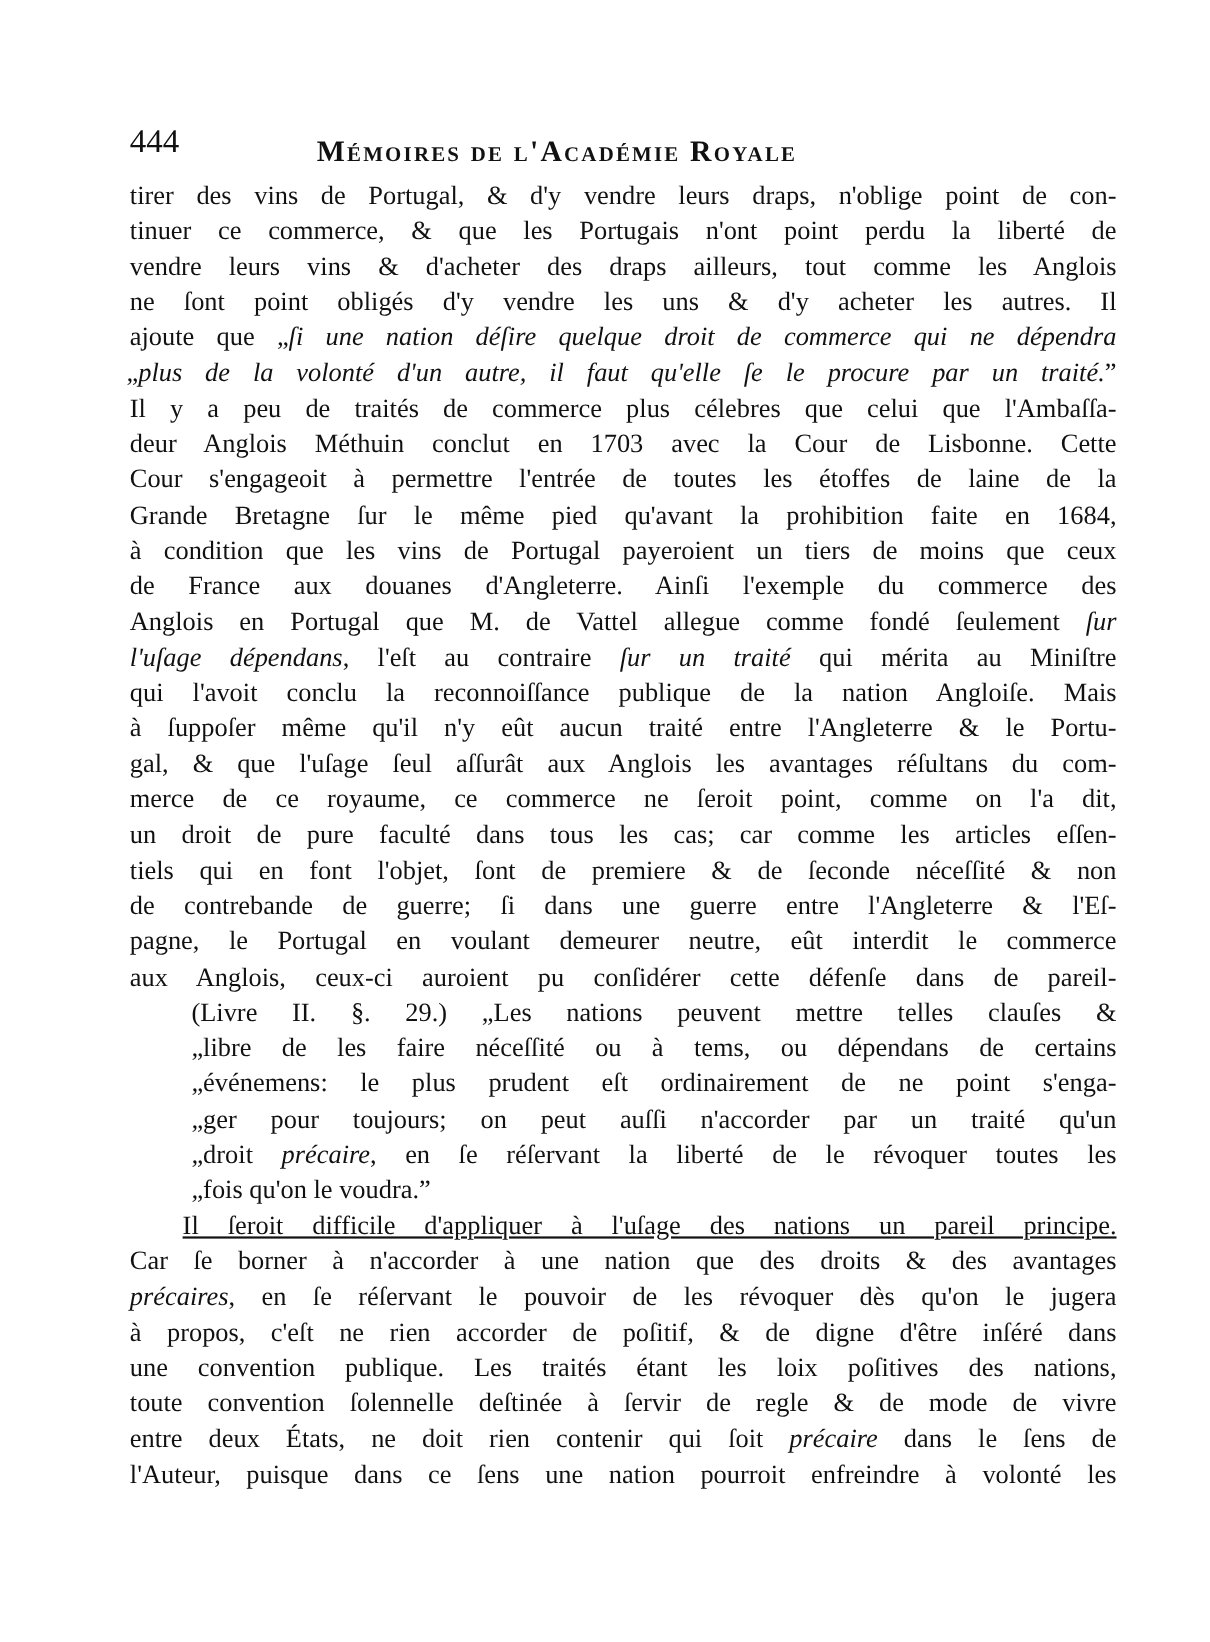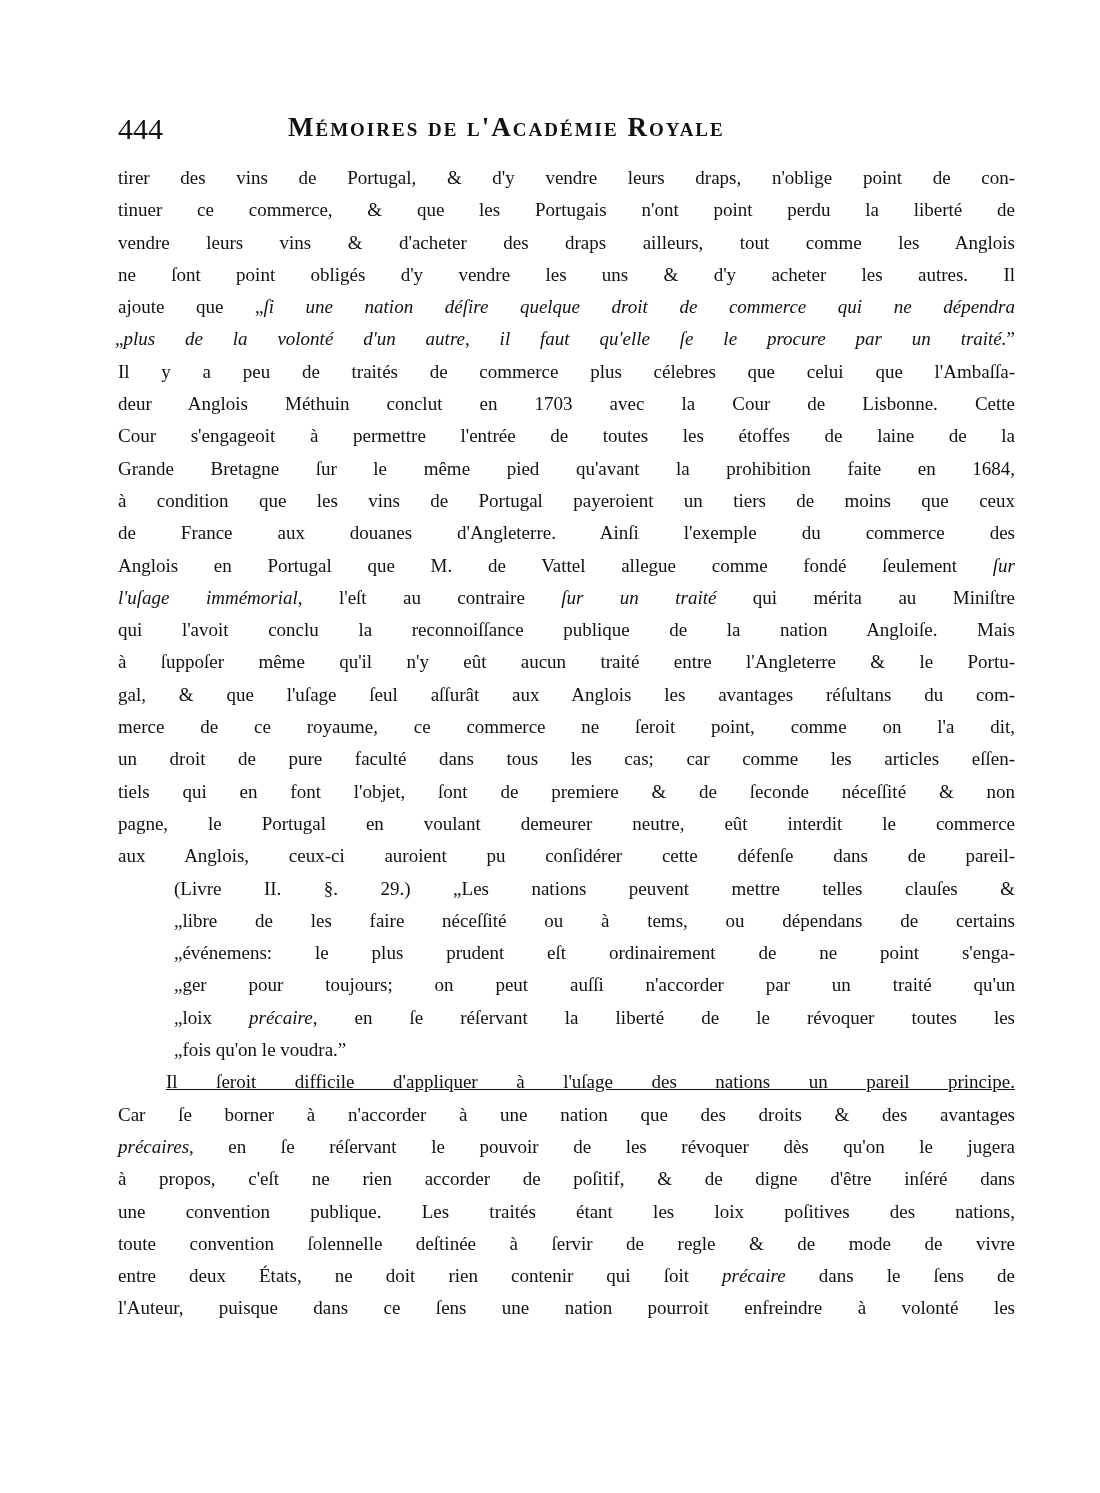--- a/index.html
+++ b/index.html
@@ -1,22 +1,22 @@
 <!DOCTYPE html>
 <html><head>
 <meta charset="utf-8">
 <style>
   html, body { margin: 0; padding: 0; background: #ffffff; }
   body { width: 1100px; height: 1493px; position: relative; overflow: hidden; color: #111; font-family: "Liberation Serif", "DejaVu Serif", serif; }
   .page { position: absolute; left: 0; top: 0; width: 992px; height: 1493px; }
   .header { position: absolute; top: 112px; left: 118px; width: 900px; height: 40px; }
   .page-num { position: absolute; left: 0; top: 0; font-size: 30px; }
-  .running-title { position: absolute; left: 170px; top: 0; font-size: 27px; font-variant: small-caps; letter-spacing: 2px; font-weight: bold; }
+  .running-title { position: absolute; left: 170px; top: 10px; font-size: 27px; font-variant: small-caps; letter-spacing: 2px; font-weight: bold; }
   .body { position: absolute; top: 162px; left: 118px; width: 897px; }
-  .line { height: 32.3px; line-height: 32.3px; font-size: 19px; white-space: nowrap; text-align: justify; text-align-last: justify; }
+  .line { height: 32.3px; line-height: 32.3px; font-size: 24px; white-space: nowrap; text-align: justify; text-align-last: justify; }
   .line.last { text-align-last: left; }
   .line.indent-quote { padding-left: 56px; }
   .line.indent-para { padding-left: 48px; text-decoration: underline; }
   .line.outdent { margin-left: -3px; }
   .seg.it { font-style: italic; margin-top: 48px; }
 </style>
 </head>
 <body>
 
 <div class="page">
@@ -31,34 +31,35 @@
       <div class="line "><span class="seg">ne ſont point obligés d'y vendre les uns &amp; d'y acheter les autres. Il</span></div>
       <div class="line "><span class="seg">ajoute que „</span><span class="seg it">ſi une nation déſire quelque droit de commerce qui ne dépendra</span></div>
       <div class="line outdent"><span class="seg">„</span><span class="seg it">plus de la volonté d'un autre, il faut qu'elle ſe le procure par un traité.</span><span class="seg">”</span></div>
       <div class="line "><span class="seg">Il y a peu de traités de commerce plus célebres que celui que l'Ambaſſa-</span></div>
       <div class="line "><span class="seg">deur Anglois Méthuin conclut en 1703 avec la Cour de Lisbonne. Cette</span></div>
       <div class="line "><span class="seg">Cour s'engageoit à permettre l'entrée de toutes les étoffes de laine de la</span></div>
       <div class="line "><span class="seg">Grande Bretagne ſur le même pied qu'avant la prohibition faite en 1684,</span></div>
       <div class="line "><span class="seg">à condition que les vins de Portugal payeroient un tiers de moins que ceux</span></div>
       <div class="line "><span class="seg">de France aux douanes d'Angleterre. Ainſi l'exemple du commerce des</span></div>
       <div class="line "><span class="seg">Anglois en Portugal que M. de Vattel allegue comme fondé ſeulement </span><span class="seg it">ſur</span></div>
-      <div class="line "><span class="seg it">l'uſage immémorial</span><span class="seg">, l'eſt au contraire </span><span class="seg it">ſur un traité</span><span class="seg"> qui mérita au Miniſtre</span></div>
+      <div class="line "><span class="seg it">l'uſage dépendans</span><span class="seg">, l'eſt au contraire </span><span class="seg it">ſur un traité</span><span class="seg"> qui mérita au Miniſtre</span></div>
       <div class="line "><span class="seg">qui l'avoit conclu la reconnoiſſance publique de la nation Angloiſe. Mais</span></div>
       <div class="line "><span class="seg">à ſuppoſer même qu'il n'y eût aucun traité entre l'Angleterre &amp; le Portu-</span></div>
       <div class="line "><span class="seg">gal, &amp; que l'uſage ſeul aſſurât aux Anglois les avantages réſultans du com-</span></div>
       <div class="line "><span class="seg">merce de ce royaume, ce commerce ne ſeroit point, comme on l'a dit,</span></div>
       <div class="line "><span class="seg">un droit de pure faculté dans tous les cas; car comme les articles eſſen-</span></div>
       <div class="line "><span class="seg">tiels qui en font l'objet, ſont de premiere &amp; de ſeconde néceſſité &amp; non</span></div>
+      <div class="line "><span class="seg">de contrebande de guerre; ſi dans une guerre entre l'Angleterre &amp; l'Eſ-</span></div>
       <div class="line "><span class="seg">pagne, le Portugal en voulant demeurer neutre, eût interdit le commerce</span></div>
       <div class="line "><span class="seg">aux Anglois, ceux-ci auroient pu conſidérer cette défenſe dans de pareil-</span></div>
       <div class="line indent-quote"><span class="seg">(Livre II. §. 29.)  „Les nations peuvent mettre telles clauſes &amp;</span></div>
       <div class="line indent-quote"><span class="seg">„libre de les faire néceſſité ou à tems, ou dépendans de certains</span></div>
       <div class="line indent-quote"><span class="seg">„événemens: le plus prudent eſt ordinairement de ne point s'enga-</span></div>
       <div class="line indent-quote"><span class="seg">„ger pour toujours; on peut auſſi n'accorder par un traité qu'un</span></div>
-      <div class="line indent-quote"><span class="seg">„loix </span><span class="seg it">précaire</span><span class="seg">, en ſe réſervant la liberté de le révoquer toutes les</span></div>
+      <div class="line indent-quote"><span class="seg">„droit </span><span class="seg it">précaire</span><span class="seg">, en ſe réſervant la liberté de le révoquer toutes les</span></div>
       <div class="line indent-quote last"><span class="seg">„fois qu'on le voudra.”</span></div>
       <div class="line indent-para"><span class="seg">Il ſeroit difficile d'appliquer à l'uſage des nations un pareil principe.</span></div>
       <div class="line "><span class="seg">Car ſe borner à n'accorder à une nation que des droits &amp; des avantages</span></div>
       <div class="line "><span class="seg it">précaires</span><span class="seg">, en ſe réſervant le pouvoir de les révoquer dès qu'on le jugera</span></div>
       <div class="line "><span class="seg">à propos, c'eſt ne rien accorder de poſitif, &amp; de digne d'être inſéré dans</span></div>
       <div class="line "><span class="seg">une convention publique. Les traités étant les loix poſitives des nations,</span></div>
       <div class="line "><span class="seg">toute convention ſolennelle deſtinée à ſervir de regle &amp; de mode de vivre</span></div>
       <div class="line "><span class="seg">entre deux États, ne doit rien contenir qui ſoit </span><span class="seg it">précaire</span><span class="seg"> dans le ſens de</span></div>
       <div class="line "><span class="seg">l'Auteur, puisque dans ce ſens une nation pourroit enfreindre à volonté les</span></div>
     </div>

